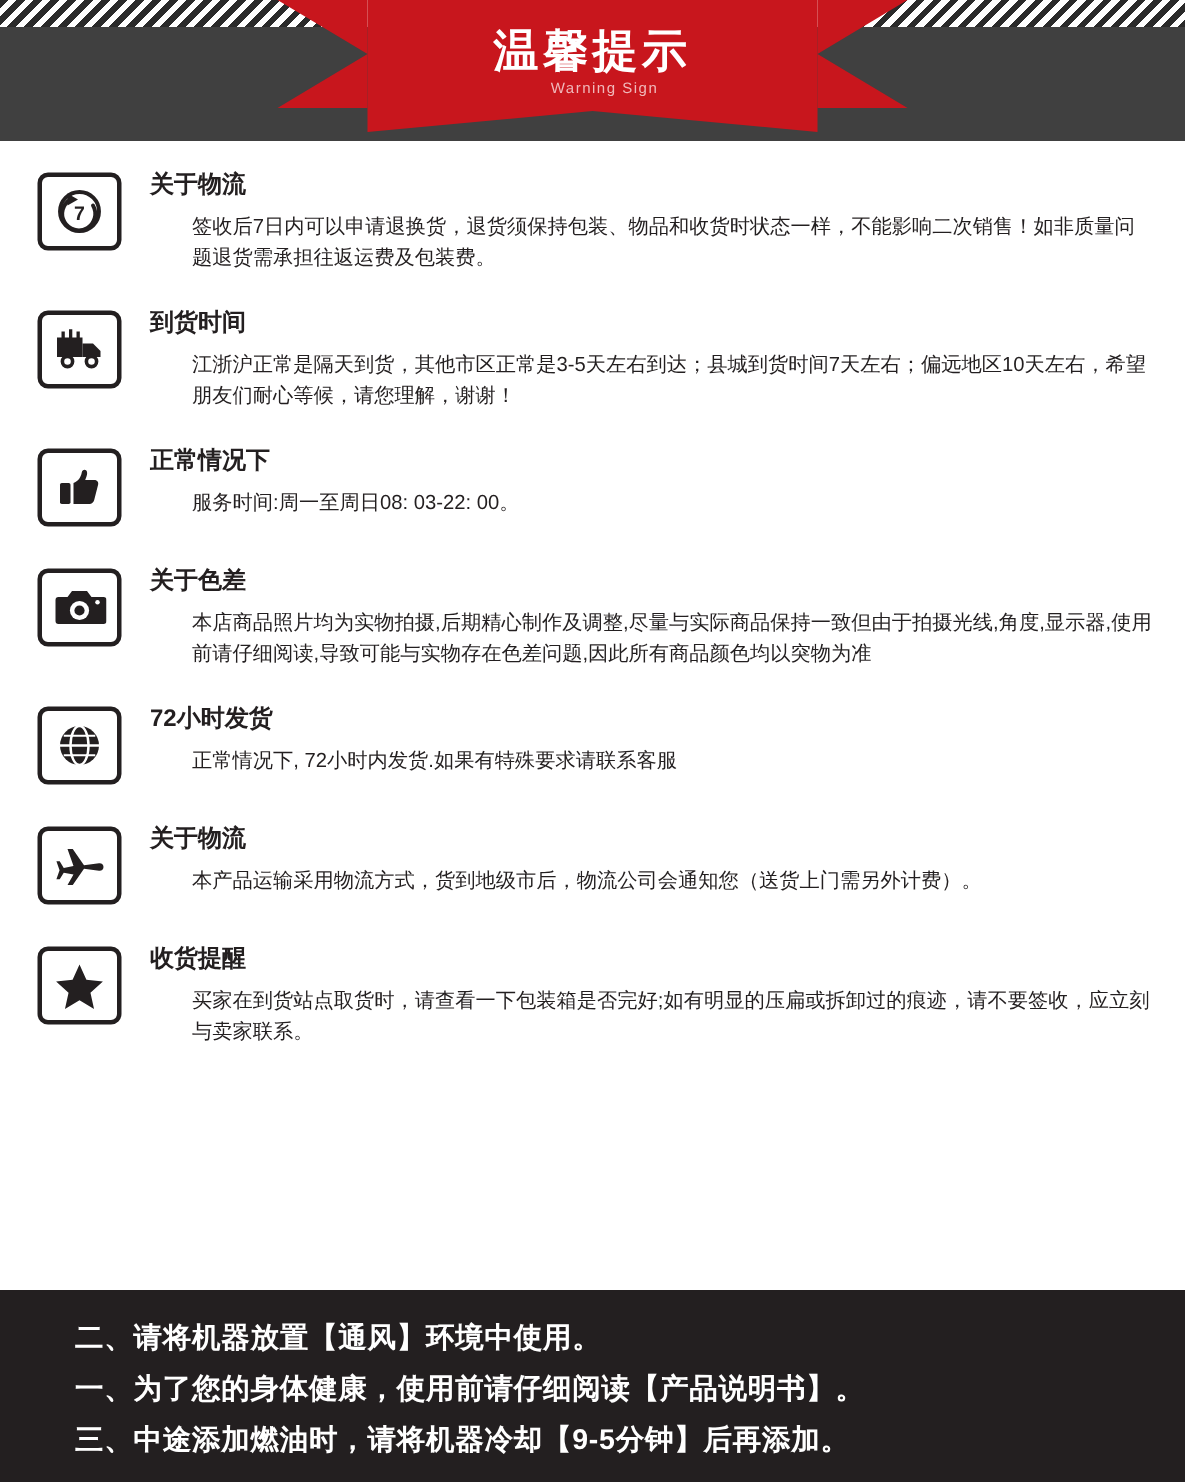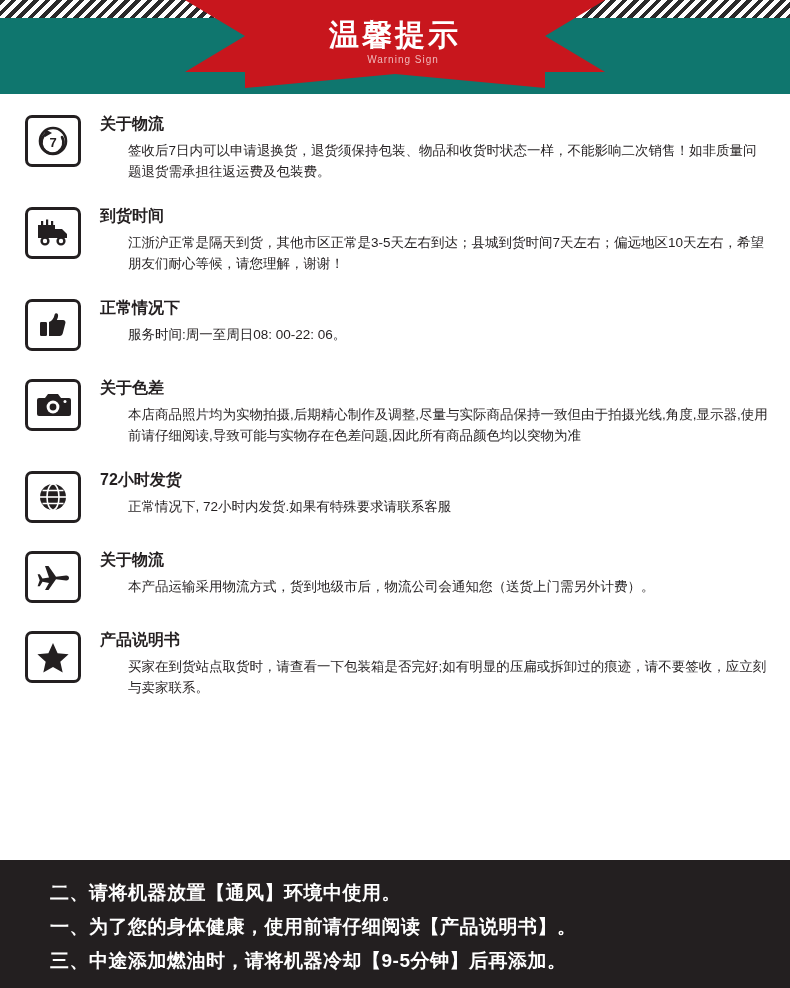--- a/index.html
+++ b/index.html
@@ -18,21 +18,21 @@
     position: relative;
     width: 790px;
     height: 988px;
   }
 
   
   .banner {
     position: relative;
     width: 790px;
     height: 94px;
-    background: #0f766e;
+    background: #404040;
     overflow: hidden;
   }
   .banner-stripes {
     position: absolute;
     top: 0;
     left: 0;
     width: 790px;
     height: 18px;
     background: repeating-linear-gradient(
       135deg,
@@ -240,21 +240,21 @@
       <div class="item-icon">
         <div class="icon-box">
           <svg width="32" height="32" viewBox="0 0 32 32">
             <rect x="3" y="13" width="7" height="14" rx="1.2" fill="#231f20"></rect>
             <path d="M12 27 V13 c3 -1 5 -4 5.5 -7 c0.4 -2.4 3.6 -2.4 3.6 0.4 c0 1.6 -0.7 3.3 -1.3 4.6 h6.2 c1.7 0 2.9 1.5 2.4 3.1 l-2.6 10.2 c-0.3 1.5 -1.6 2.7 -3.2 2.7 z" fill="#231f20"></path>
           </svg>
         </div>
       </div>
       <div class="item-text">
         <div class="item-title">正常情况下</div>
-        <div class="item-body">服务时间:周一至周日08: 00-22: 06。</div>
+        <div class="item-body">服务时间:周一至周日08: 03-22: 00。</div>
       </div>
     </div>
 
     <div class="item">
       <div class="item-icon">
         <div class="icon-box">
           <svg width="36" height="28" viewBox="0 0 36 28">
             <path d="M2 7 h8 l3 -4 h10 l3 4 h8 a2 2 0 0 1 2 2 v14 a2 2 0 0 1 -2 2 h-30 a2 2 0 0 1 -2 -2 v-14 a2 2 0 0 1 2 -2 z" fill="#231f20"></path>
             <circle cx="18" cy="16" r="6.4" fill="#ffffff"></circle>
             <circle cx="18" cy="16" r="3.4" fill="#231f20"></circle>
@@ -301,21 +301,21 @@
 
     <div class="item">
       <div class="item-icon">
         <div class="icon-box">
           <svg width="34" height="32" viewBox="0 0 34 32">
             <polygon points="17,2 21.6,12.2 32.6,13.3 24.3,20.8 26.7,31.6 17,25.9 7.3,31.6 9.7,20.8 1.4,13.3 12.4,12.2" fill="#231f20"></polygon>
           </svg>
         </div>
       </div>
       <div class="item-text">
-        <div class="item-title">产品说明书</div>
+        <div class="item-title">收货提醒</div>
         <div class="item-body">买家在到货站点取货时，请查看一下包装箱是否完好;如有明显的压扁或拆卸过的痕迹，请不要签收，应立刻与卖家联系。</div>
       </div>
     </div>
 
   </div>
 
   <div class="footer">
     <div class="footer-line">二、请将机器放置【通风】环境中使用。</div>
     <div class="footer-line">一、为了您的身体健康，使用前请仔细阅读【产品说明书】。</div>
     <div class="footer-line">三、中途添加燃油时，请将机器冷却【9-5分钟】后再添加。</div>

